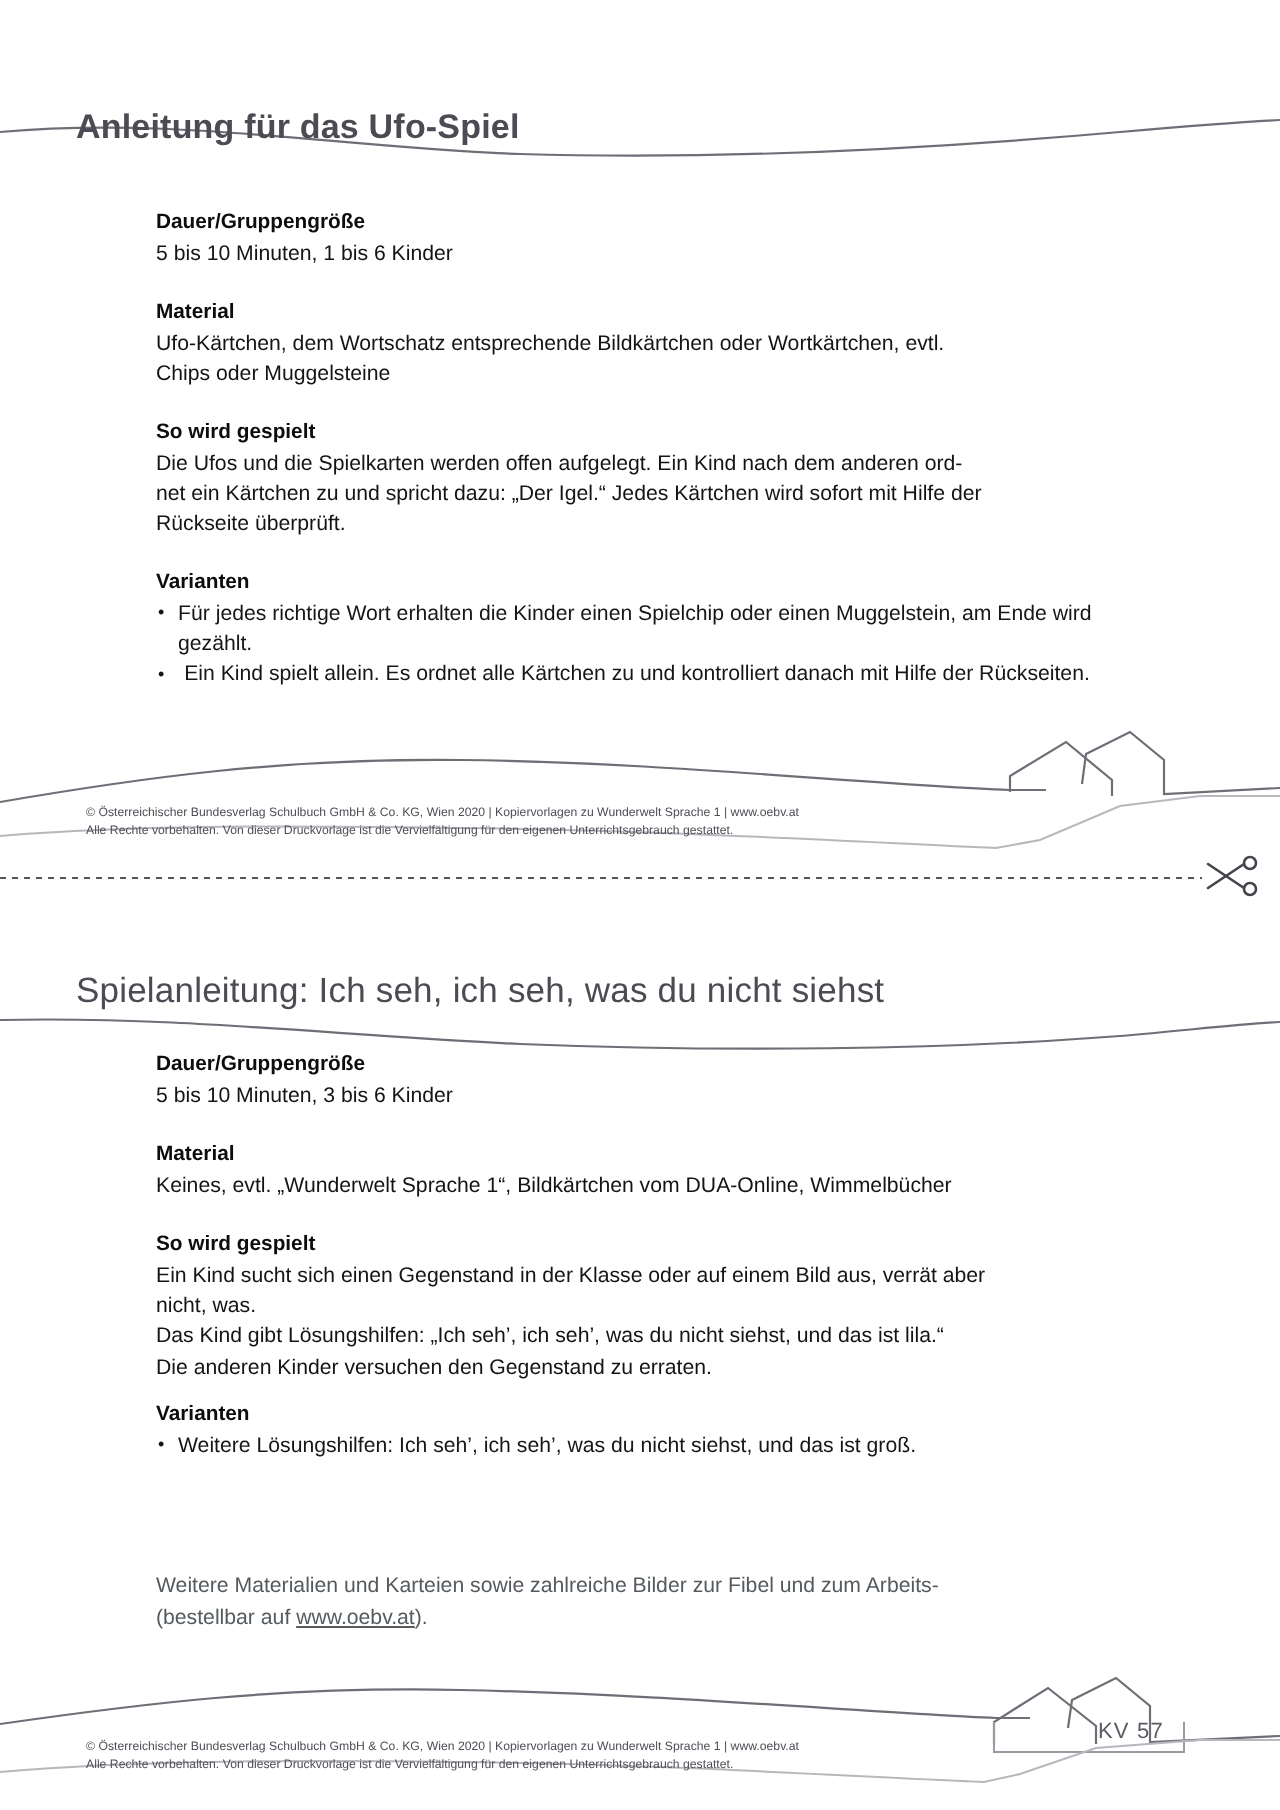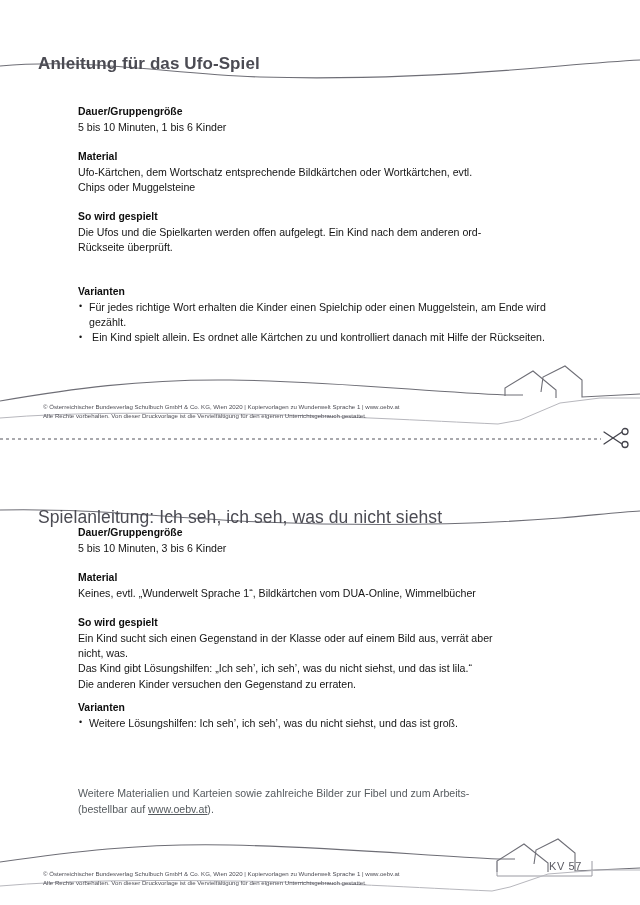--- a/index.html
+++ b/index.html
@@ -38,21 +38,21 @@
     position: absolute;
     left: 38px;
     color: #4b4b53;
     font-size: 17px;
     font-weight: bold;
     letter-spacing: 0.1px;
     white-space: nowrap;
     margin-top: 16px;
   }
   #title-1 { top: 38px; }
-  #title-2 { top: 491px; font-weight: normal; font-size: 17.5px; }
+  #title-2 { top: 469px; font-weight: normal; font-size: 17.5px; }
 
   
   .body-block {
     position: absolute;
     left: 78px;
     width: 470px;
     color: #161616;
     font-size: 10.6px;
     line-height: 15.3px;
   }
@@ -166,20 +166,21 @@
 
   <div class="body-block" style="top:149px;">
     <div class="blk-head">Material</div>
     <div class="blk-para">Ufo-Kärtchen, dem Wortschatz entsprechende Bildkärtchen oder Wortkärtchen, evtl.</div>
     <div class="blk-para">Chips oder Muggelsteine</div>
   </div>
 
   <div class="body-block" style="top:209px;">
     <div class="blk-head">So wird gespielt</div>
     <div class="blk-para">Die Ufos und die Spielkarten werden offen aufgelegt. Ein Kind nach dem anderen ord-</div>
+    <div class="blk-para">net ein Kärtchen zu und spricht dazu: „Der Igel.“ Jedes Kärtchen wird sofort mit Hilfe der</div>
     <div class="blk-para">Rückseite überprüft.</div>
   </div>
 
   <div class="body-block" style="top:284px;">
     <div class="blk-head">Varianten</div>
     <ul class="blk-list">
       <li>Für jedes richtige Wort erhalten die Kinder einen Spielchip oder einen Muggelstein, am Ende wird gezählt.</li>
       <li>Ein Kind spielt allein. Es ordnet alle Kärtchen zu und kontrolliert danach mit Hilfe der Rückseiten.</li>
     </ul>
   </div>

